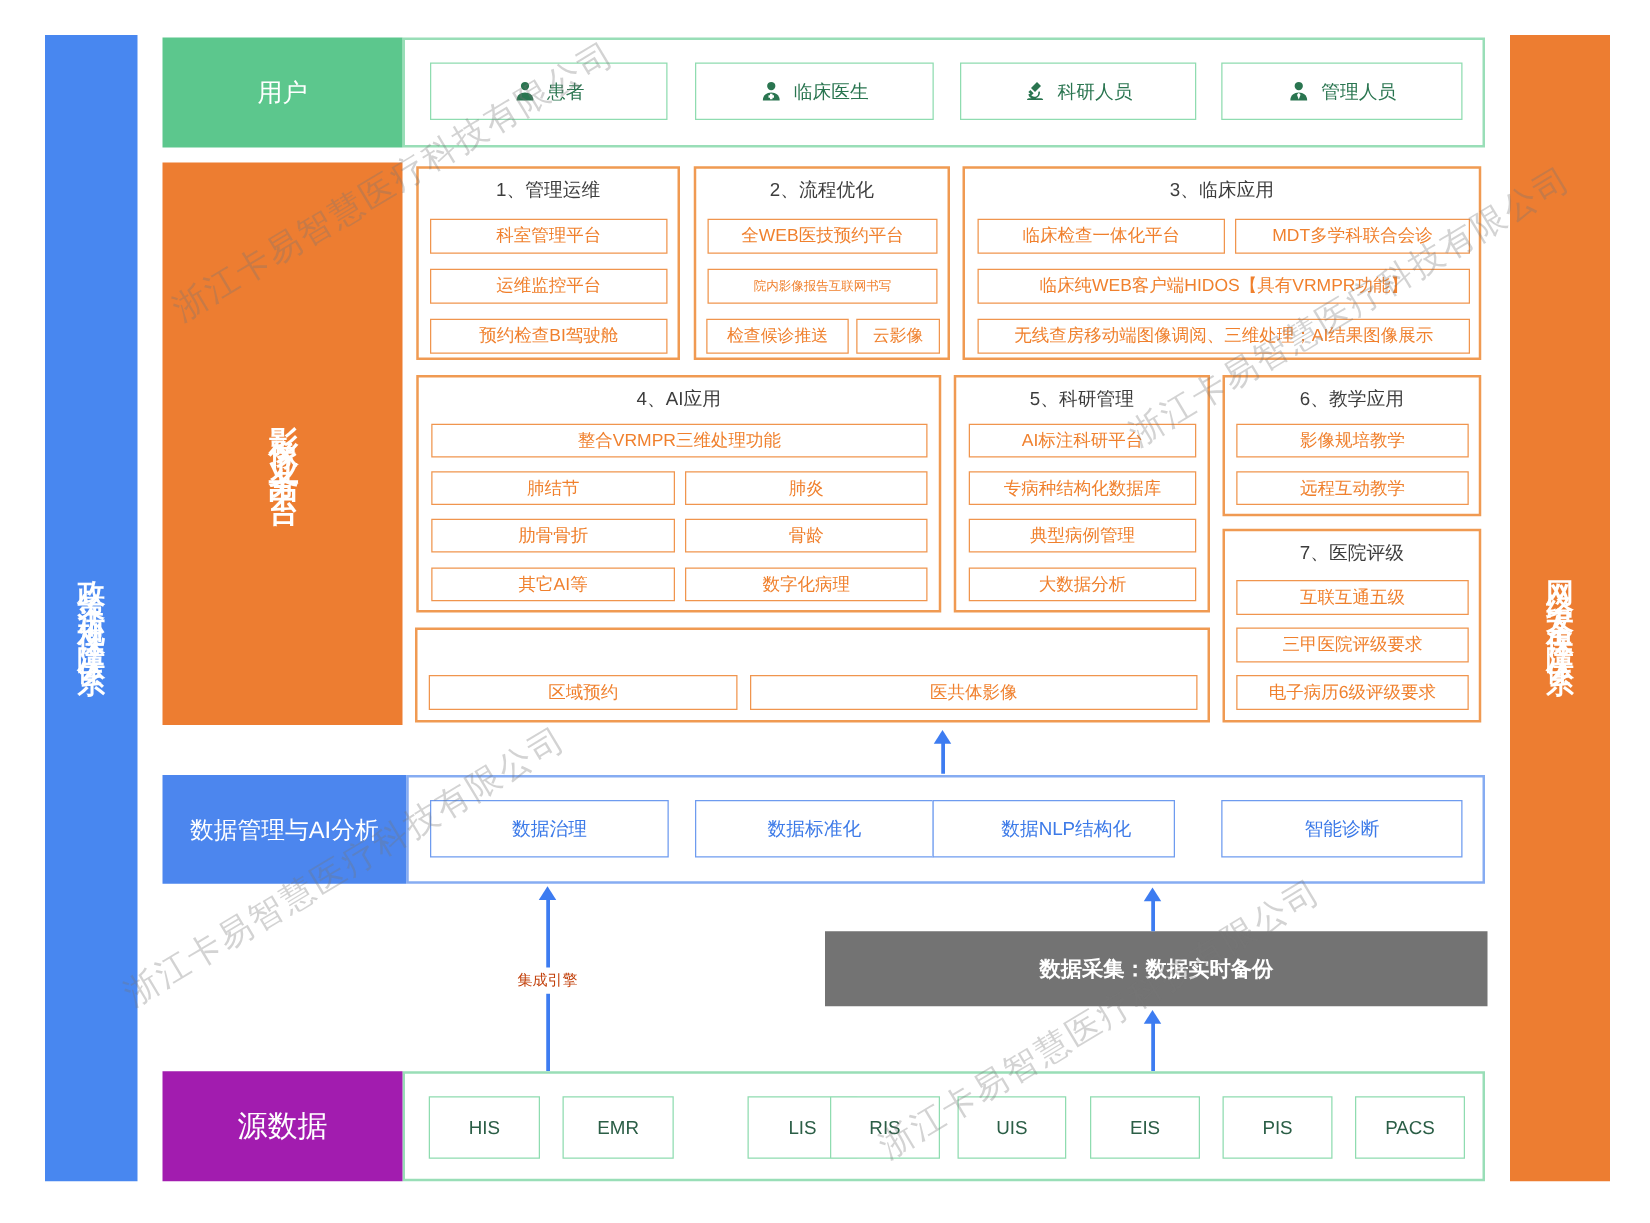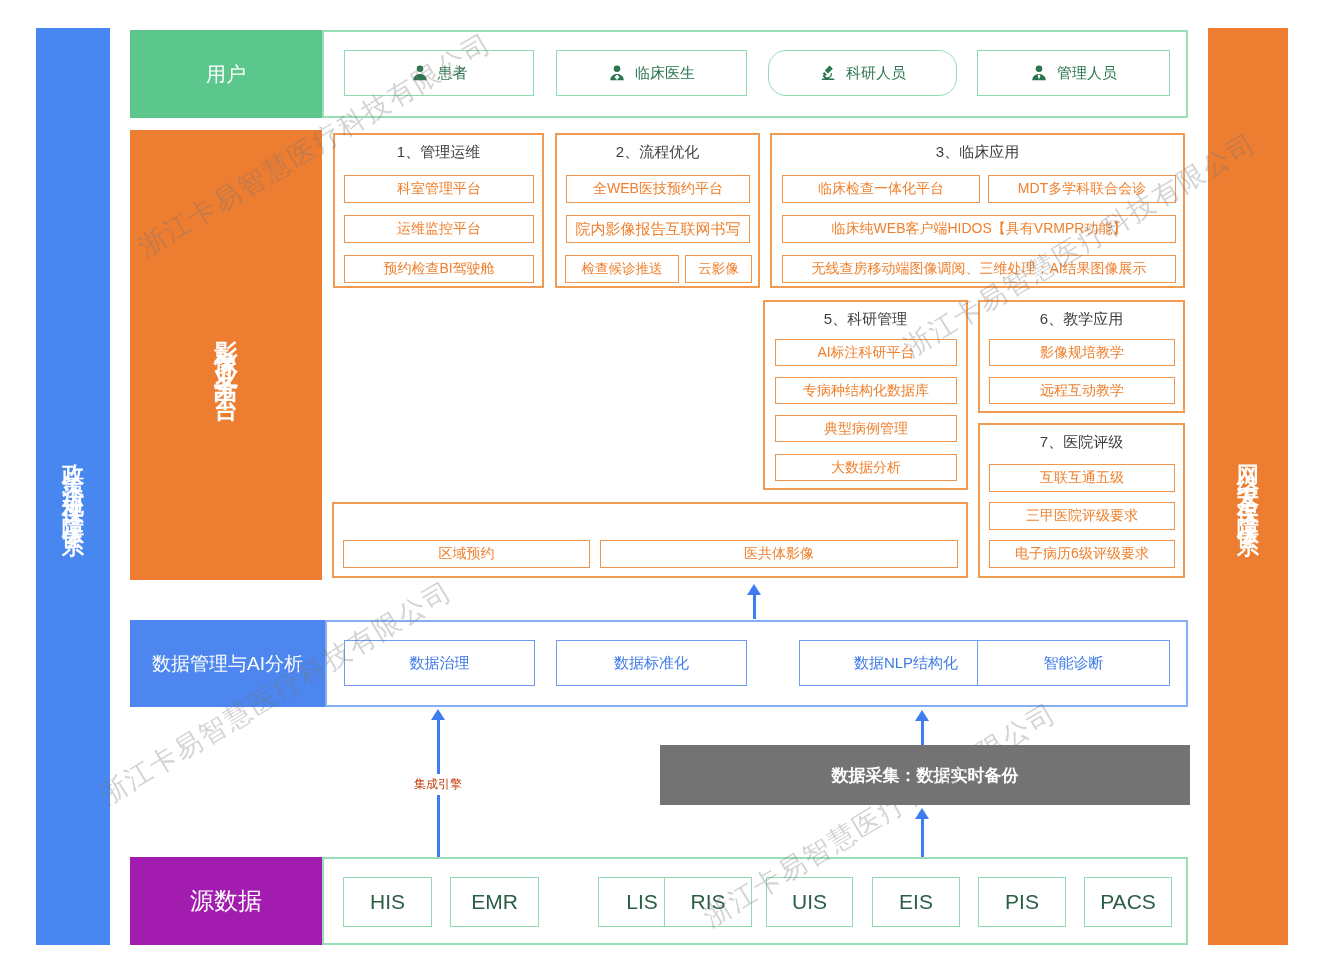--- a/index.html
+++ b/index.html
@@ -32,21 +32,21 @@
   .sec-title{position:absolute;left:0;right:0;text-align:center;font-size:15px;
     color:#3D3D3D;font-weight:500;white-space:nowrap;}
   .obox{position:absolute;border:1.5px solid #F0954E;color:#F0802D;font-size:14px;
     display:flex;align-items:center;justify-content:center;background:#fff;
     box-sizing:border-box;white-space:nowrap;}
   
   .bbox{position:absolute;border:1.5px solid #6E9BEF;color:#3C7AE8;font-size:15px;
     display:flex;align-items:center;justify-content:center;background:#fff;
     box-sizing:border-box;white-space:nowrap;}
   
-  .gbox{position:absolute;border:1.5px solid #8FDCB0;color:#2B5E46;font-size:21px;
+  .gbox{position:absolute;border:1.5px solid #8FDCB0;color:#2B5E46;font-size:15px;
     display:flex;align-items:center;justify-content:center;background:#fff;
     box-sizing:border-box;white-space:nowrap;}
   
   .arrow-line{position:absolute;width:3px;background:#3D7CF1;}
   .arrow-head{position:absolute;width:0;height:0;
     border-left:7px solid transparent;border-right:7px solid transparent;
     border-bottom:11px solid #3D7CF1;}
   
   .collect{position:absolute;background:#737373;color:#fff;font-weight:bold;font-size:17px;
     display:flex;align-items:center;justify-content:center;}
@@ -83,21 +83,21 @@
   </div>
   <div class="ubox" style="left:556px;top:50px;width:191px;height:46px;">
     <svg width="18" height="18" viewBox="0 0 18 18" fill="#2A7550">
       <circle cx="9" cy="4.8" r="3.3"></circle>
         <path d="M2.3 15.8c0-3.5 3-5.9 6.7-5.9s6.7 2.4 6.7 5.9v.5H2.3z"></path>
       <rect x="8" y="11" width="2" height="4.4" fill="#fff"></rect>
         <rect x="6.8" y="12.2" width="4.4" height="2" fill="#fff"></rect>
     </svg>
     <span>临床医生</span>
   </div>
-  <div class="ubox" style="left:768px;top:50px;width:189px;height:46px;border-radius:18px;">
+  <div class="ubox" style="left:768px;top:50px;width:189px;height:46px;">
     <svg width="18" height="18" viewBox="0 0 18 18" fill="#2A7550">
       <path d="M10.6 1.6l3.2 3.2-4.8 4.8-3.2-3.2z"></path>
       <path d="M5.3 7.9l2.6 2.6-1.6 1.6-2.6-2.6z"></path>
       <path d="M12.9 9.2c.4 2.6-1 4.6-3.3 5.3H14c.8 0 1.5.6 1.5 1.5H2.6c0-.9.7-1.5 1.5-1.5h2.1c-1.4-.6-2.3-1.7-2.5-3.2l1.9-.3c.3 1.5 1.5 2.3 3 2.3 2 0 3.4-1.6 3-4z"></path>
     </svg>
     <span>科研人员</span>
   </div>
   <div class="ubox" style="left:977px;top:50px;width:193px;height:46px;">
     <svg width="18" height="18" viewBox="0 0 18 18" fill="#2A7550">
       <circle cx="9" cy="4.8" r="3.3"></circle>
@@ -114,33 +114,43 @@
   <div class="sec" style="left:333px;top:133px;width:211px;height:155px;">
     <div class="sec-title" style="top:8px;">1、管理运维</div>
     <div class="obox" style="left:9px;top:40px;width:190px;height:28px;">科室管理平台</div>
     <div class="obox" style="left:9px;top:80px;width:190px;height:28px;">运维监控平台</div>
     <div class="obox" style="left:9px;top:120px;width:190px;height:28px;">预约检查BI驾驶舱</div>
   </div>
 
   <div class="sec" style="left:555px;top:133px;width:205px;height:155px;">
     <div class="sec-title" style="top:8px;">2、流程优化</div>
     <div class="obox" style="left:9px;top:40px;width:184px;height:28px;">全WEB医技预约平台</div>
-    <div class="obox" style="left:9px;top:80px;width:184px;height:28px;font-size:15px;">院内影像报告互联网书写</div>
+    <div class="obox" style="left:9px;top:80px;width:184px;height:28px;font-size:10px;">院内影像报告互联网书写</div>
     <div class="obox" style="left:8px;top:120px;width:114px;height:28px;font-size:13.5px;">检查候诊推送</div>
     <div class="obox" style="left:128px;top:120px;width:67px;height:28px;font-size:13.5px;">云影像</div>
   </div>
 
   <div class="sec" style="left:770px;top:133px;width:415px;height:155px;">
     <div class="sec-title" style="top:8px;">3、临床应用</div>
     <div class="obox" style="left:10px;top:40px;width:198px;height:28px;">临床检查一体化平台</div>
     <div class="obox" style="left:216px;top:40px;width:188px;height:28px;">MDT多学科联合会诊</div>
     <div class="obox" style="left:10px;top:80px;width:394px;height:28px;">临床纯WEB客户端HIDOS【具有VRMPR功能】</div>
     <div class="obox" style="left:10px;top:120px;width:394px;height:28px;">无线查房移动端图像调阅、三维处理；AI结果图像展示</div>
   </div>
 
+  <div class="sec" style="left:333px;top:300px;width:420px;height:190px;">
+    <div class="sec-title" style="top:8px;">4、AI应用</div>
+    <div class="obox" style="left:10px;top:37px;width:397px;height:27px;">整合VRMPR三维处理功能</div>
+    <div class="obox" style="left:10px;top:75px;width:195px;height:27px;">肺结节</div>
+    <div class="obox" style="left:213px;top:75px;width:194px;height:27px;">肺炎</div>
+    <div class="obox" style="left:10px;top:113px;width:195px;height:27px;">肋骨骨折</div>
+    <div class="obox" style="left:213px;top:113px;width:194px;height:27px;">骨龄</div>
+    <div class="obox" style="left:10px;top:152px;width:195px;height:27px;">其它AI等</div>
+    <div class="obox" style="left:213px;top:152px;width:194px;height:27px;">数字化病理</div>
+  </div>
 
   <div class="sec" style="left:763px;top:300px;width:205px;height:190px;">
     <div class="sec-title" style="top:8px;">5、科研管理</div>
     <div class="obox" style="left:10px;top:37px;width:182px;height:27px;">AI标注科研平台</div>
     <div class="obox" style="left:10px;top:75px;width:182px;height:27px;">专病种结构化数据库</div>
     <div class="obox" style="left:10px;top:113px;width:182px;height:27px;">典型病例管理</div>
     <div class="obox" style="left:10px;top:152px;width:182px;height:27px;">大数据分析</div>
   </div>
 
   <div class="sec" style="left:978px;top:300px;width:207px;height:113px;">
@@ -160,21 +170,21 @@
     <div class="obox" style="left:9px;top:36px;width:247px;height:28px;">区域预约</div>
     <div class="obox" style="left:266px;top:36px;width:358px;height:28px;">医共体影像</div>
   </div>
 
   <div class="rowcontent blue-border" style="left:325px;top:620px;width:863px;height:87px;"></div>
   <div class="rowlabel" style="left:130px;top:620px;width:195px;height:87px;background:#4C86EE;font-size:19px;">
     <span>数据管理与AI分析</span>
   </div>
   <div class="bbox" style="left:344px;top:640px;width:191px;height:46px;">数据治理</div>
   <div class="bbox" style="left:556px;top:640px;width:191px;height:46px;">数据标准化</div>
-  <div class="bbox" style="left:799px;top:640px;width:194px;height:46px;padding-left:20px;">数据NLP结构化</div>
+  <div class="bbox" style="left:746px;top:640px;width:194px;height:46px;padding-left:20px;">数据NLP结构化</div>
   <div class="bbox" style="left:977px;top:640px;width:193px;height:46px;">智能诊断</div>
 
   <div class="arrow-head" style="left:747px;top:584px;"></div>
   <div class="arrow-line" style="left:753px;top:594px;height:25px;"></div>
 
   <div class="arrow-head" style="left:431px;top:709px;"></div>
   <div class="arrow-line" style="left:437px;top:719px;height:138px;"></div>
   <div class="engine-label" style="left:438px;top:774px;">集成引擎</div>
 
   <div class="collect" style="left:660px;top:745px;width:530px;height:60px;">

